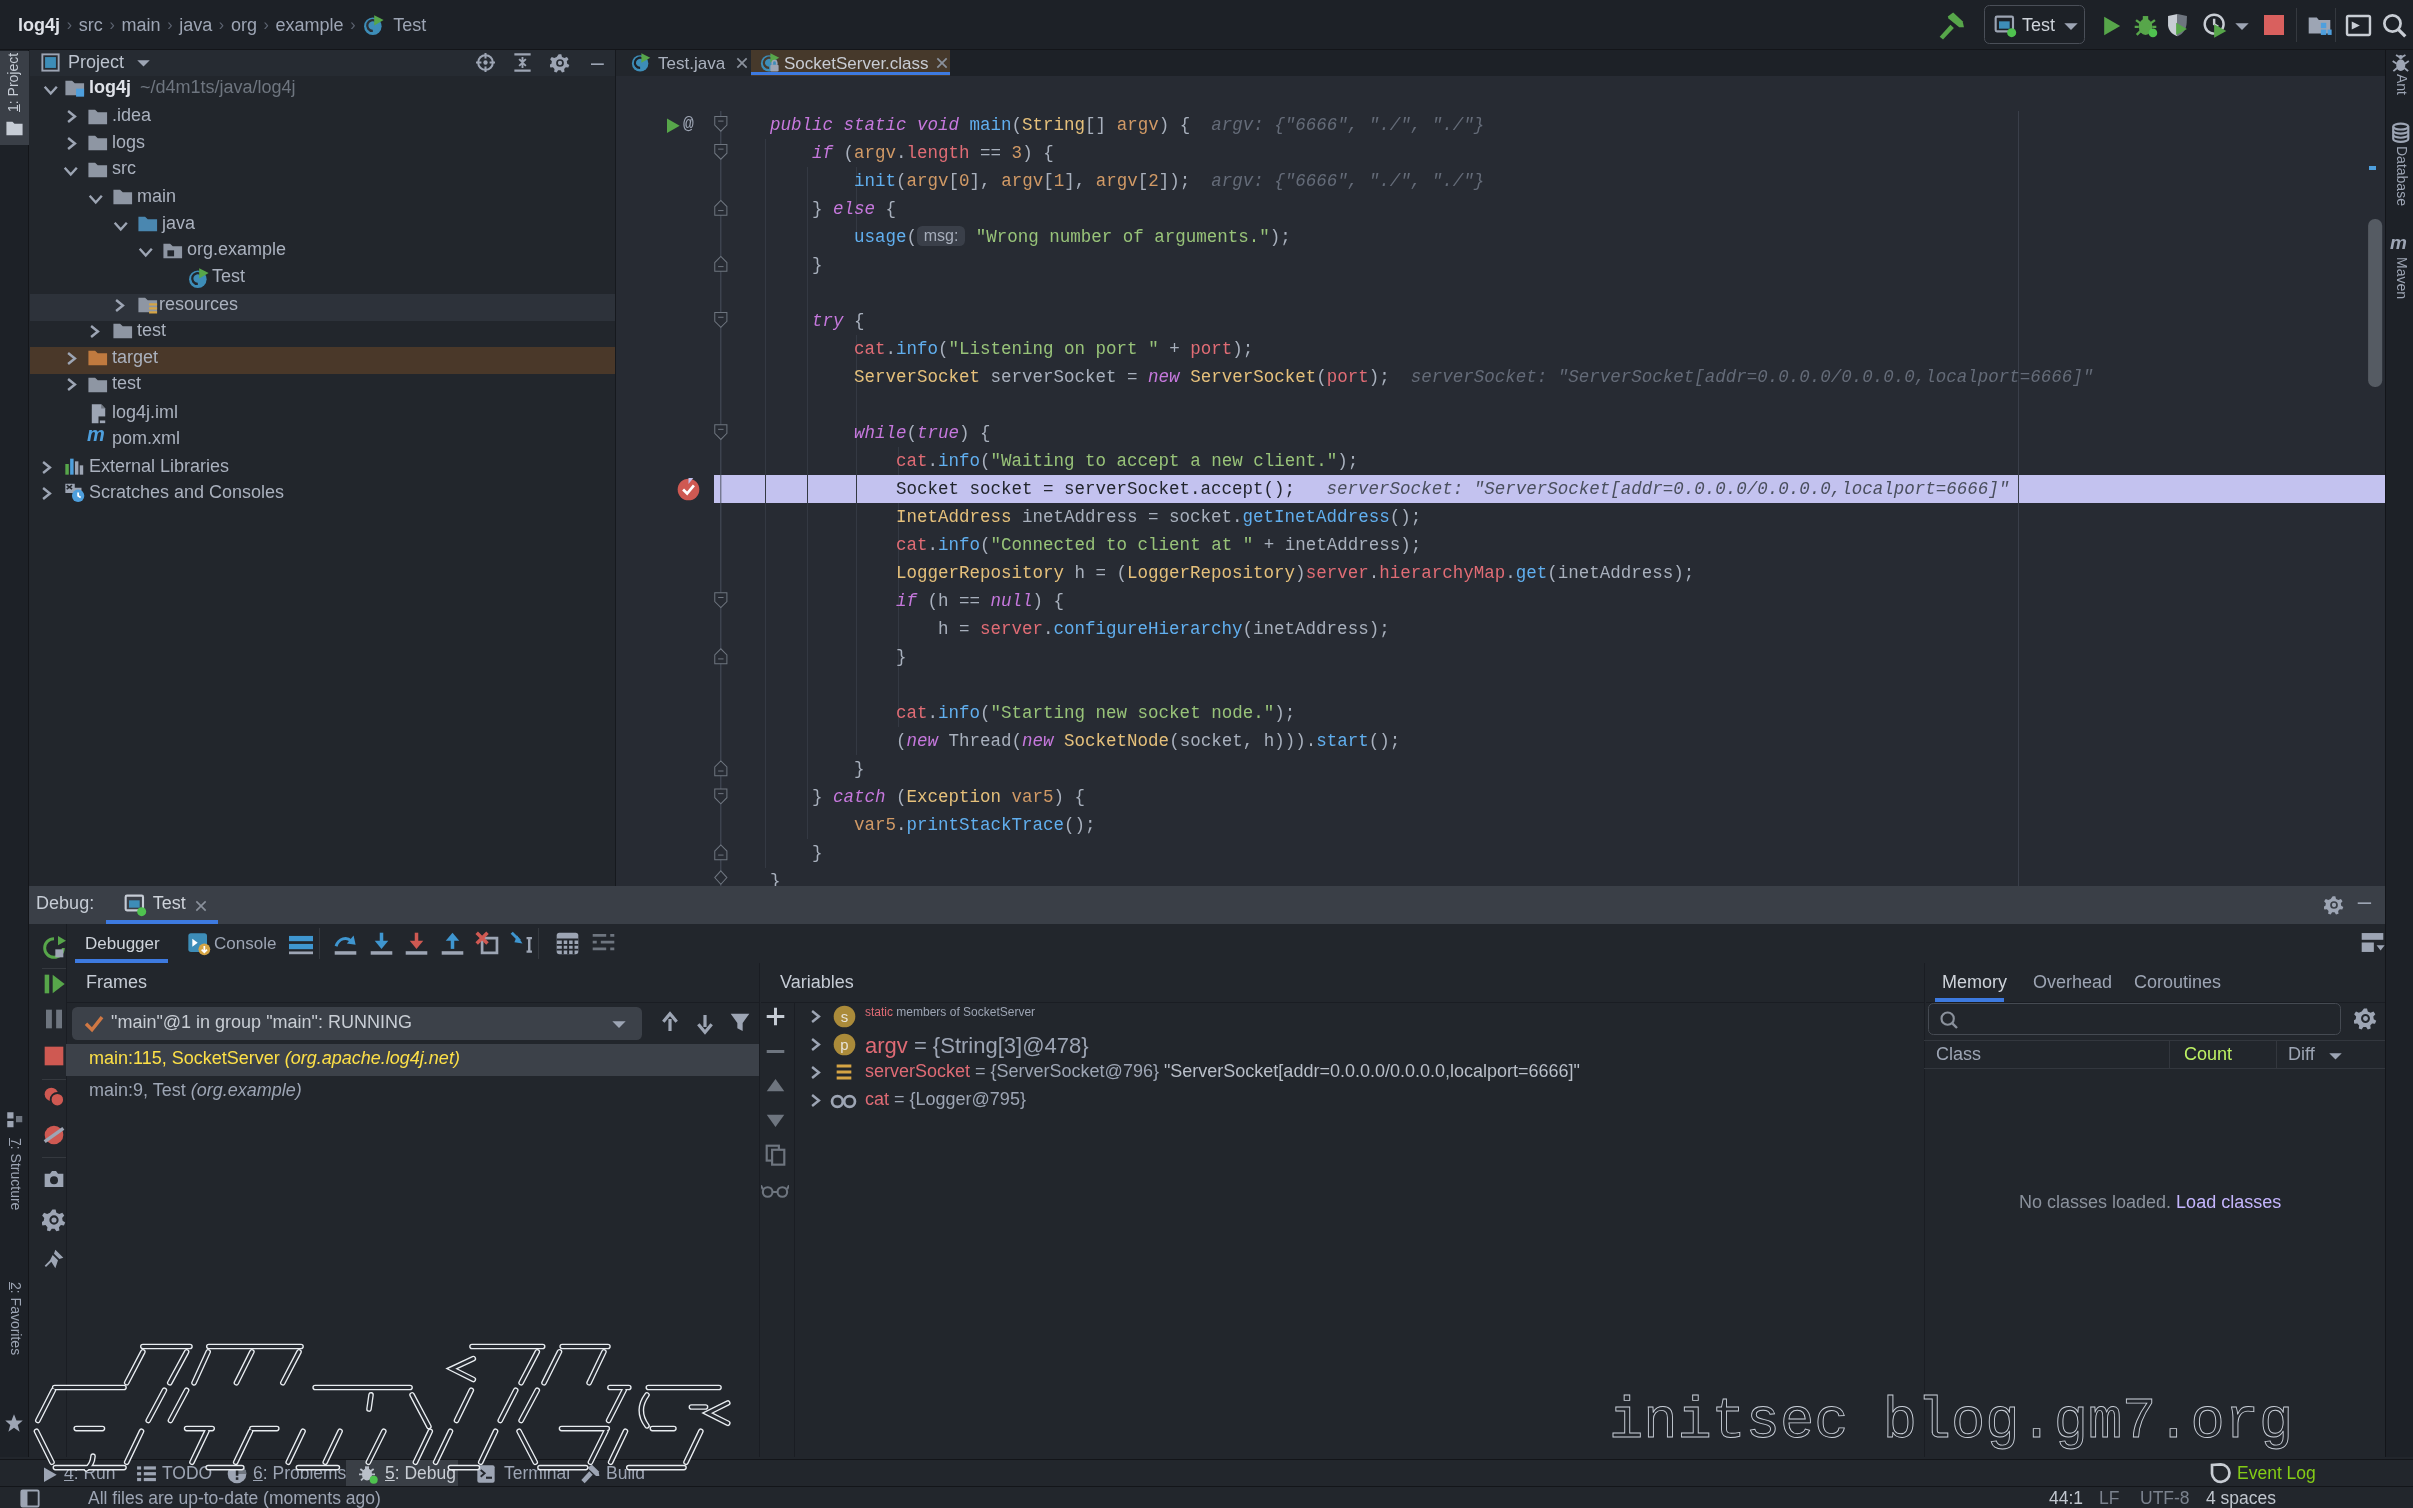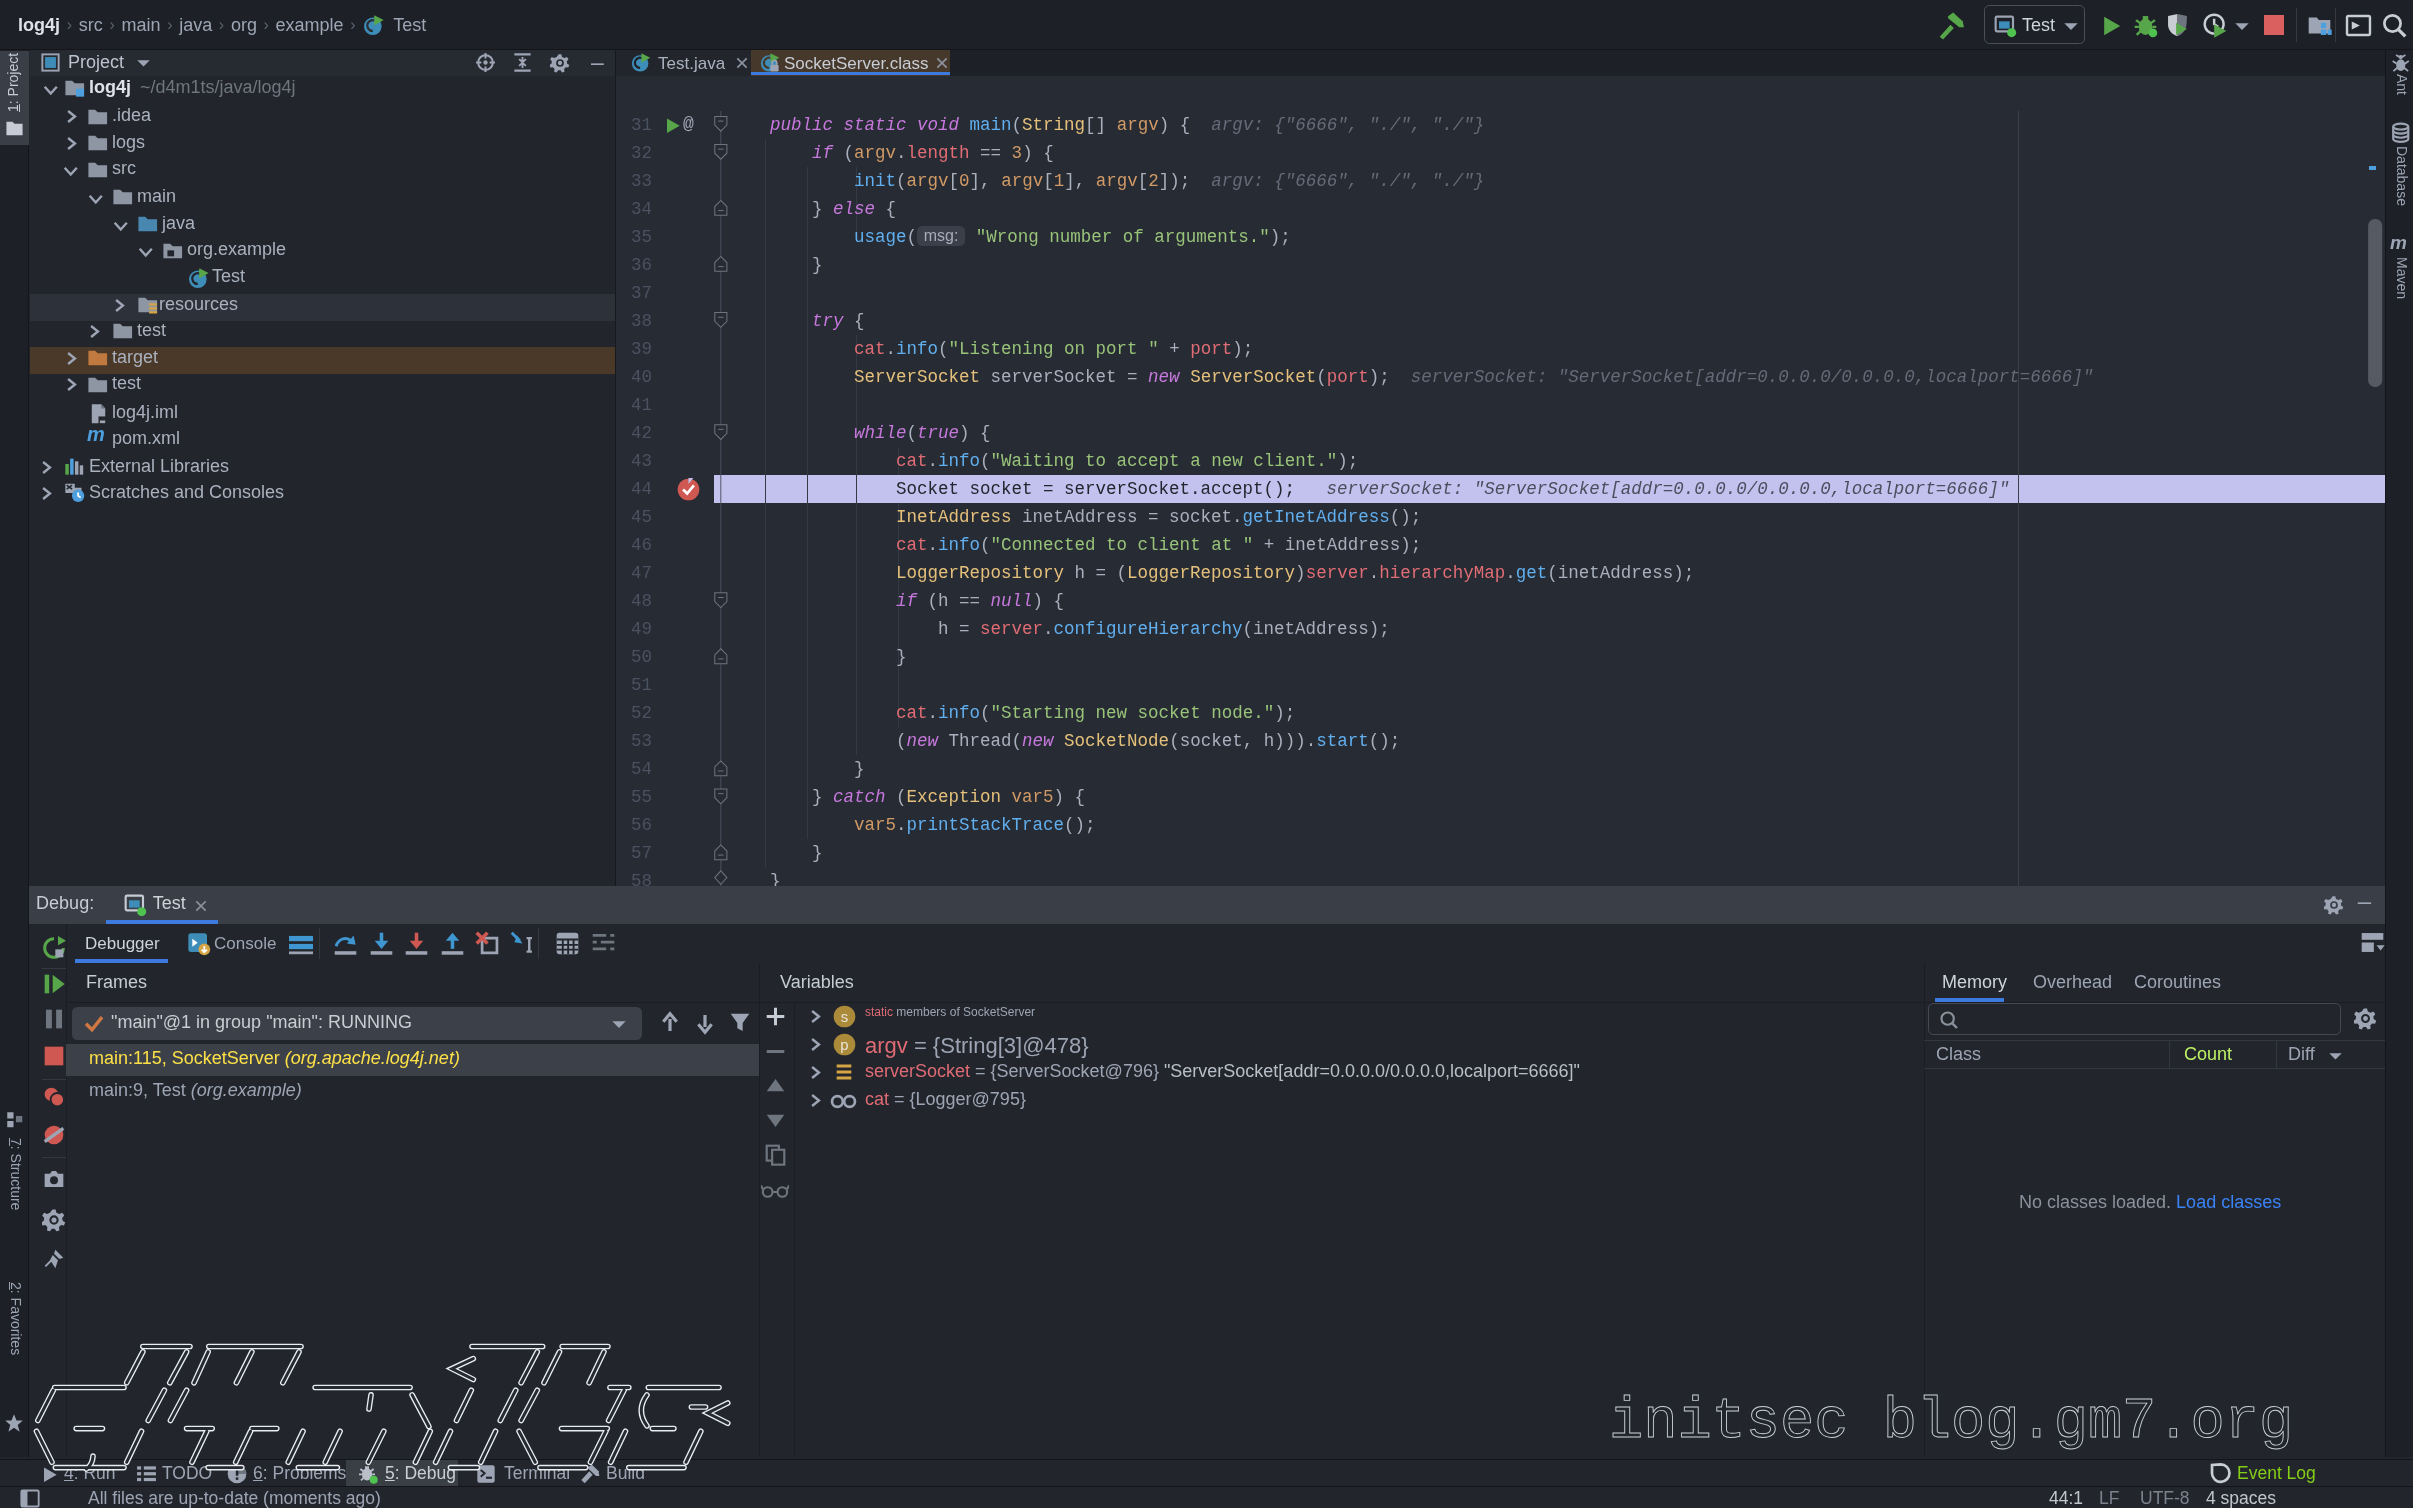--- a/index.html
+++ b/index.html
@@ -325,48 +325,20 @@
     </div>
     <div class="codewrap">
       <div class="abs" style="left:98px;top:364px;width:1671px;height:28px;background:#c3c2ef"></div>
       <div class="abs" style="left:149px;top:28px;width:1.3px;height:729px;background:#343943"></div>
       <div class="abs" style="left:191px;top:56px;width:1.3px;height:672px;background:#343943"></div>
       <div class="abs" style="left:240px;top:56px;width:1.3px;height:70px;background:#343943"></div>
       <div class="abs" style="left:240px;top:224px;width:1.3px;height:420px;background:#343943"></div>
       <div class="abs" style="left:282px;top:336px;width:1.3px;height:28px;background:#343943"></div>
       <div class="abs" style="left:282px;top:392px;width:1.3px;height:224px;background:#343943"></div>
       <div class="abs" style="left:1402px;top:0;width:1.3px;height:776px;background:#3a3f4a"></div>
-      <pre class="lnums">31
-32
-33
-34
-35
-36
-37
-38
-39
-40
-41
-42
-43
-44
-45
-46
-47
-48
-49
-50
-51
-52
-53
-54
-55
-56
-57
-58</pre>
       <svg class="abs" style="left:49px;top:6px" width="16" height="17.5" viewBox="0 0 12 13">
         <path d="M1.5 1 L11 6.5 L1.5 12 Z" fill="#57a64a"></path>
       </svg>
       <div class="abs" style="left:67px;top:2.7px;color:#9da5b4;font-family:'Liberation Mono',monospace;font-size:18px">@</div>
       <svg class="abs" style="left:61px;top:367px" width="23" height="23" viewBox="0 0 17 17">
         <circle cx="8.5" cy="8.5" r="8" fill="#cf5952"></circle>
         <path d="M4.5 8.5 L7.5 11.5 L12.5 5.5" stroke="#fff" stroke-width="2" fill="none"></path>
         <path d="M8.5 0 L12 0 L8.5 4.5 Z" fill="#c3c2ef"></path>
       </svg>
       <pre class="code">    <span class="k">public static void</span> <span class="fn">main</span>(<span class="cl">String</span>[] <span class="n">argv</span>) {  <span class="h">argv: {"6666", "./", "./"}</span>
@@ -659,21 +631,21 @@
     <div class="abs" style="left:1894px;top:154px;width:461px;height:1.3px;background:#33373e"></div>
     <div class="abs" style="left:1906px;top:158px;color:#9da5b4;font-size:18px">Class</div>
     <div class="abs" style="left:2154px;top:158px;color:#bef264;font-size:18px">Count</div>
     <div class="abs" style="left:2258px;top:158px;color:#9da5b4;font-size:18px">Diff</div>
     <svg class="abs" style="left:2298px;top:166px" width="15" height="8.8" viewBox="0 0 12 7">
       <path d="M1 1 L6 6 L11 1 Z" fill="#9da5b4"></path>
     </svg>
     <div class="abs" style="left:2139px;top:154px;width:1.3px;height:29px;background:#33373e"></div>
     <div class="abs" style="left:2246px;top:154px;width:1.3px;height:29px;background:#33373e"></div>
     <div class="abs" style="left:1894px;top:182px;width:461px;height:1.3px;background:#33373e"></div>
-    <div class="abs" style="left:1989px;top:306px;font-size:18px"><span style="color:#8a919c">No classes loaded.</span> <span style="color:#3b82f6">Load classes</span></div>
+    <div class="abs" style="left:1989px;top:306px;font-size:18px"><span style="color:#8a919c">No classes loaded.</span> <span style="color:#c4b5fd">Load classes</span></div>
   </div>
   <div class="toolwinbar">
     <svg class="abs" style="left:42px;top:6px" width="16" height="17.5" viewBox="0 0 12 13">
       <path d="M1.5 1 L11 6.5 L1.5 12 Z" fill="#9da5b4"></path>
     </svg>
     <div class="abs" style="left:64px;top:2.7px"><u>4</u>: Run</div>
     <svg class="abs" style="left:137px;top:4.7px" width="19" height="17.5" viewBox="0 0 14 13">
       <g fill="#9da5b4">
         <rect x="0" y="1" width="3" height="2.4"></rect>
         <rect x="5" y="1" width="9" height="2.4"></rect>

